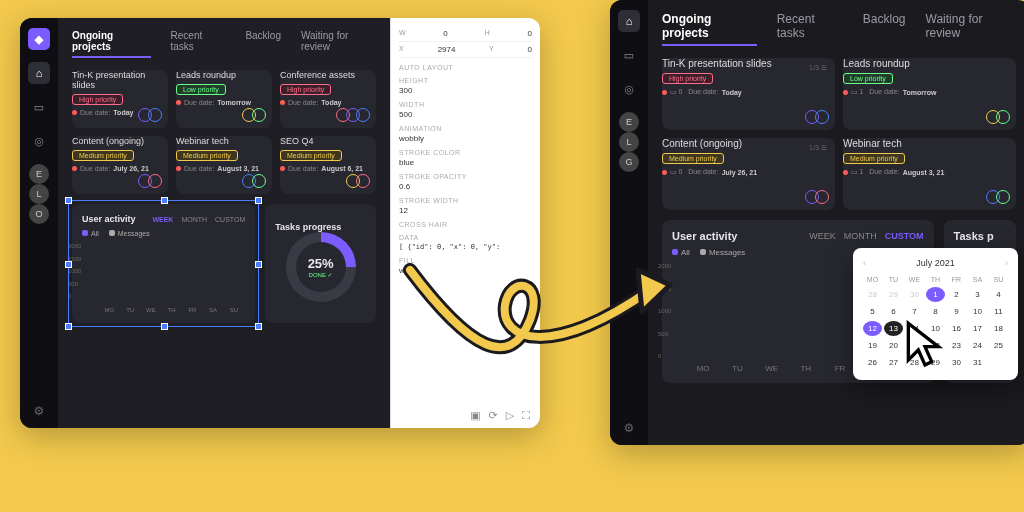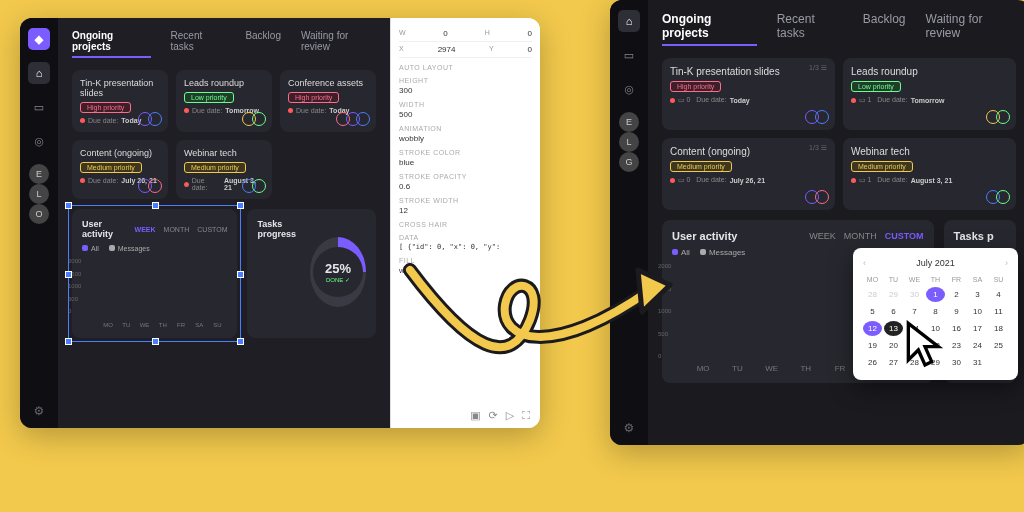--- a/index.html
+++ b/index.html
@@ -13,34 +13,34 @@
 .sb-btn.logo { background:#7b5cff; color:#fff; font-weight:700; }
 .sb-btn.sel { background:#2e2e36; color:#fff; }
 .avatar { width:20px; height:20px; border-radius:50%; background:#444; font-size:9px; color:#ccc; display:flex; align-items:center; justify-content:center; }
 .main { flex:1; padding:12px 14px; color:#e6e6ea; overflow:hidden; }
 .greeting { font-size:16px; font-weight:700; margin-bottom:14px; }
 .tabs { display:flex; gap:20px; font-size:10px; color:#9a9aa5; margin-bottom:12px; }
 .tab { cursor:pointer; padding-bottom:4px; }
 .tab.active { color:#fff; border-bottom:2px solid #7b5cff; font-weight:600; }
 .cards { display:grid; grid-template-columns:repeat(3,1fr); gap:8px; margin-bottom:10px; }
 .panel-right .cards { grid-template-columns:repeat(2,1fr); }
-.card { background:#27272f; border-radius:8px; padding:8px; font-size:8px; position:relative; min-height:58px; }
+.card { background:#27272f; border-radius:8px; padding:0; font-size:8px; position:relative; min-height:58px; }
 .card-title { font-size:9px; color:#ddd; margin-bottom:4px; }
 .badge { display:inline-block; padding:1px 6px; border-radius:3px; font-size:7px; margin-bottom:4px; }
 .badge.high { background:#3d1f2a; color:#ff6b8a; border:1px solid #ff6b8a; }
 .badge.low { background:#1f3d2a; color:#6bff8a; border:1px solid #6bff8a; }
 .badge.med { background:#3d371f; color:#f2c94c; border:1px solid #f2c94c; }
 .due { font-size:7px; color:#888; display:flex; align-items:center; gap:3px; }
 .due .dot { width:5px; height:5px; border-radius:50%; background:#ff5a5a; display:inline-block; }
 .circles { position:absolute; right:6px; bottom:6px; display:flex; gap:-3px; }
 .circle { width:14px; height:14px; border-radius:50%; border:1.5px solid; margin-left:-4px; }
 .charts { display:flex; gap:10px; }
 .chart-box { background:#27272f; border-radius:8px; padding:10px; position:relative; }
 .chart-left { flex:1.8; }
-.chart-right { flex:1; display:flex; align-items:center; justify-content:center; }
+.chart-right { flex:1; display:flex; flex-direction:column; align-items:center; justify-content:center; }
 .chart-head { display:flex; justify-content:space-between; align-items:center; margin-bottom:6px; }
 .chart-title { font-size:9px; font-weight:600; }
 .seg { display:flex; gap:8px; font-size:7px; color:#888; }
 .seg span.on { color:#7b5cff; font-weight:600; }
 .legend { display:flex; gap:10px; font-size:7px; color:#aaa; margin-bottom:6px; }
 .legend .sw { width:6px; height:6px; border-radius:2px; display:inline-block; margin-right:3px; }
 .bars { display:flex; align-items:flex-end; gap:6px; height:70px; padding:0 4px; position:relative; }
 .panel-right .bars { height:110px; gap:12px; }
 .bar-g { flex:1; display:flex; flex-direction:column; align-items:center; gap:2px; }
 .bar { width:60%; background:#7b5cff; border-radius:2px 2px 0 0; }
@@ -111,20 +111,24 @@
               <div class="circle" style="border-color: rgb(74, 125, 255);"></div>
             </div></div>
           <div class="card"><div class="card-title">Content (ongoing)</div><span class="badge med">Medium priority</span><div class="due"><span class="dot"></span> Due date: <b style="color:#ccc">July 26, 21</b></div><div class="circles">
               <div class="circle" style="border-color: rgb(123, 92, 255);"></div>
               <div class="circle" style="border-color: rgb(255, 107, 138);"></div>
             </div></div>
           <div class="card"><div class="card-title">Webinar tech</div><span class="badge med">Medium priority</span><div class="due"><span class="dot"></span> Due date: <b style="color:#ccc">August 3, 21</b></div><div class="circles">
               <div class="circle" style="border-color: rgb(74, 125, 255);"></div>
               <div class="circle" style="border-color: rgb(107, 255, 138);"></div>
             </div></div>
+          <div class="card"><div class="card-title">SEO Q4</div><span class="badge med">Medium priority</span><div class="due"><span class="dot"></span> Due date: <b style="color:#ccc">August 6, 21</b></div><div class="circles">
+              <div class="circle" style="border-color: rgb(242, 201, 76);"></div>
+              <div class="circle" style="border-color: rgb(255, 107, 138);"></div>
+            </div></div>
         </div>
       <div class="charts">
         <div class="chart-box chart-left" style="position:relative">
           <div class="chart-head">
             <div class="chart-title">User activity</div>
             <div class="seg" id="seg-l">
                 <span class="on">WEEK</span>
                 <span>MONTH</span>
                 <span>CUSTOM</span>
               </div>

